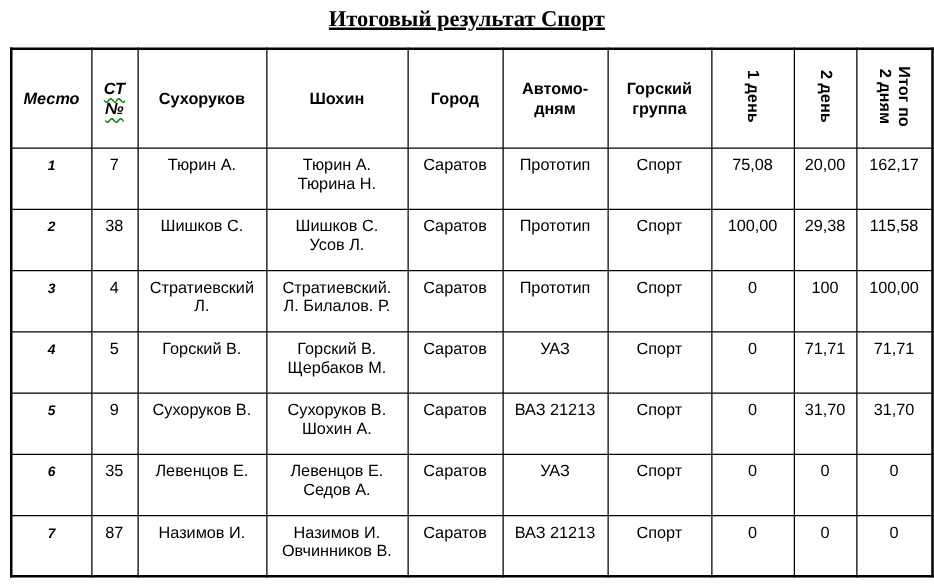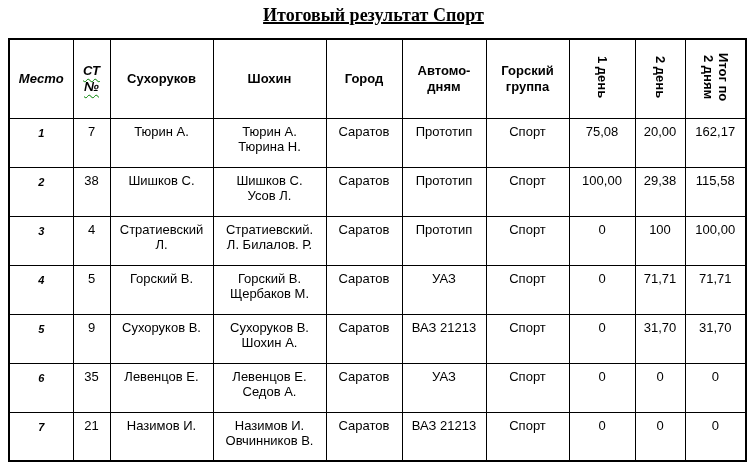--- a/index.html
+++ b/index.html
@@ -182,21 +182,21 @@
 Седов А.</td>
       <td>Саратов</td>
       <td>УАЗ</td>
       <td>Спорт</td>
       <td>0</td>
       <td>0</td>
       <td>0</td>
     </tr>
     <tr>
       <td class="place">7</td>
-      <td>21</td>
+      <td>87</td>
       <td>Назимов И.</td>
       <td>Назимов И.
 Овчинников В.</td>
       <td>Саратов</td>
       <td>ВАЗ 21213</td>
       <td>Спорт</td>
       <td>0</td>
       <td>0</td>
       <td>0</td>
     </tr>

